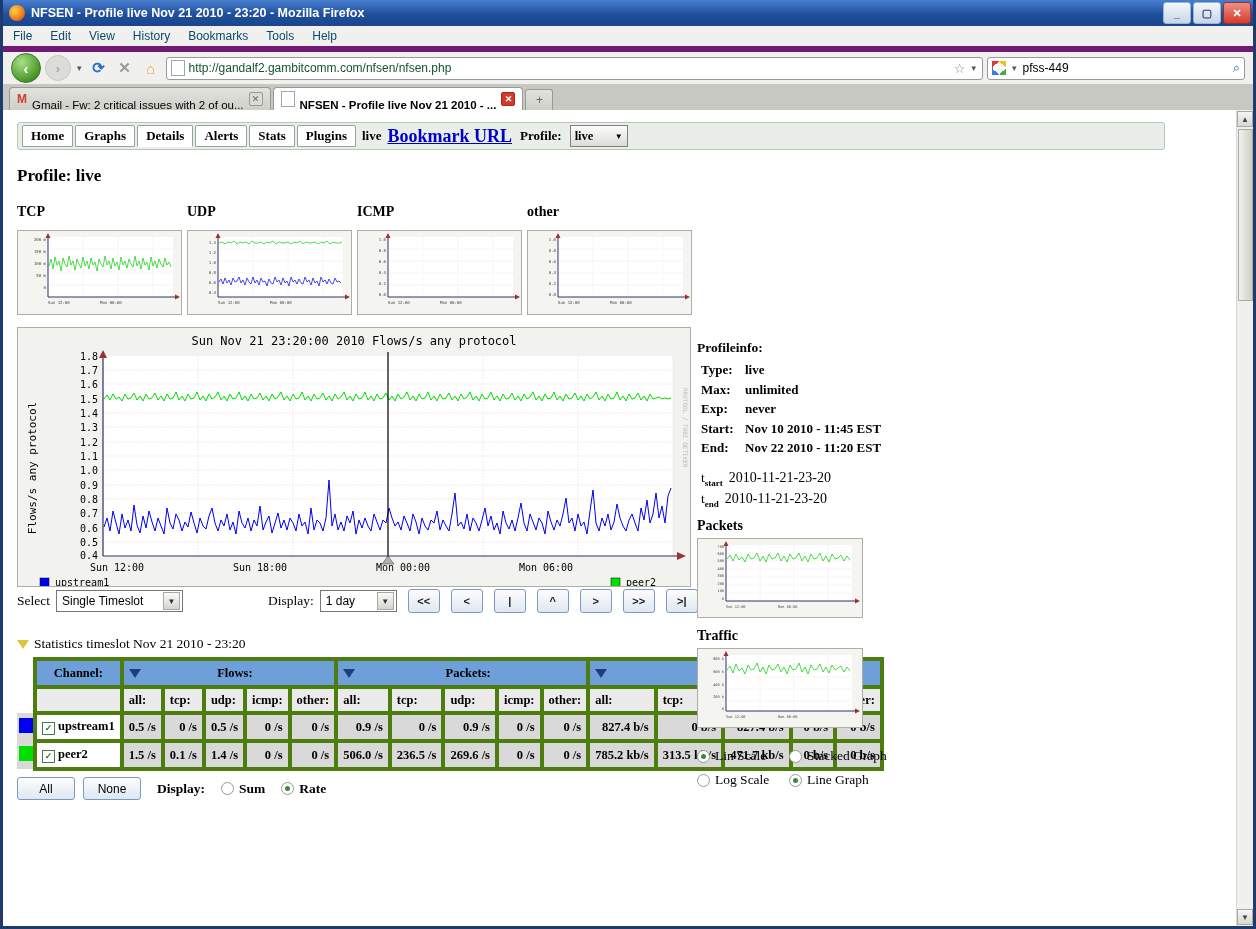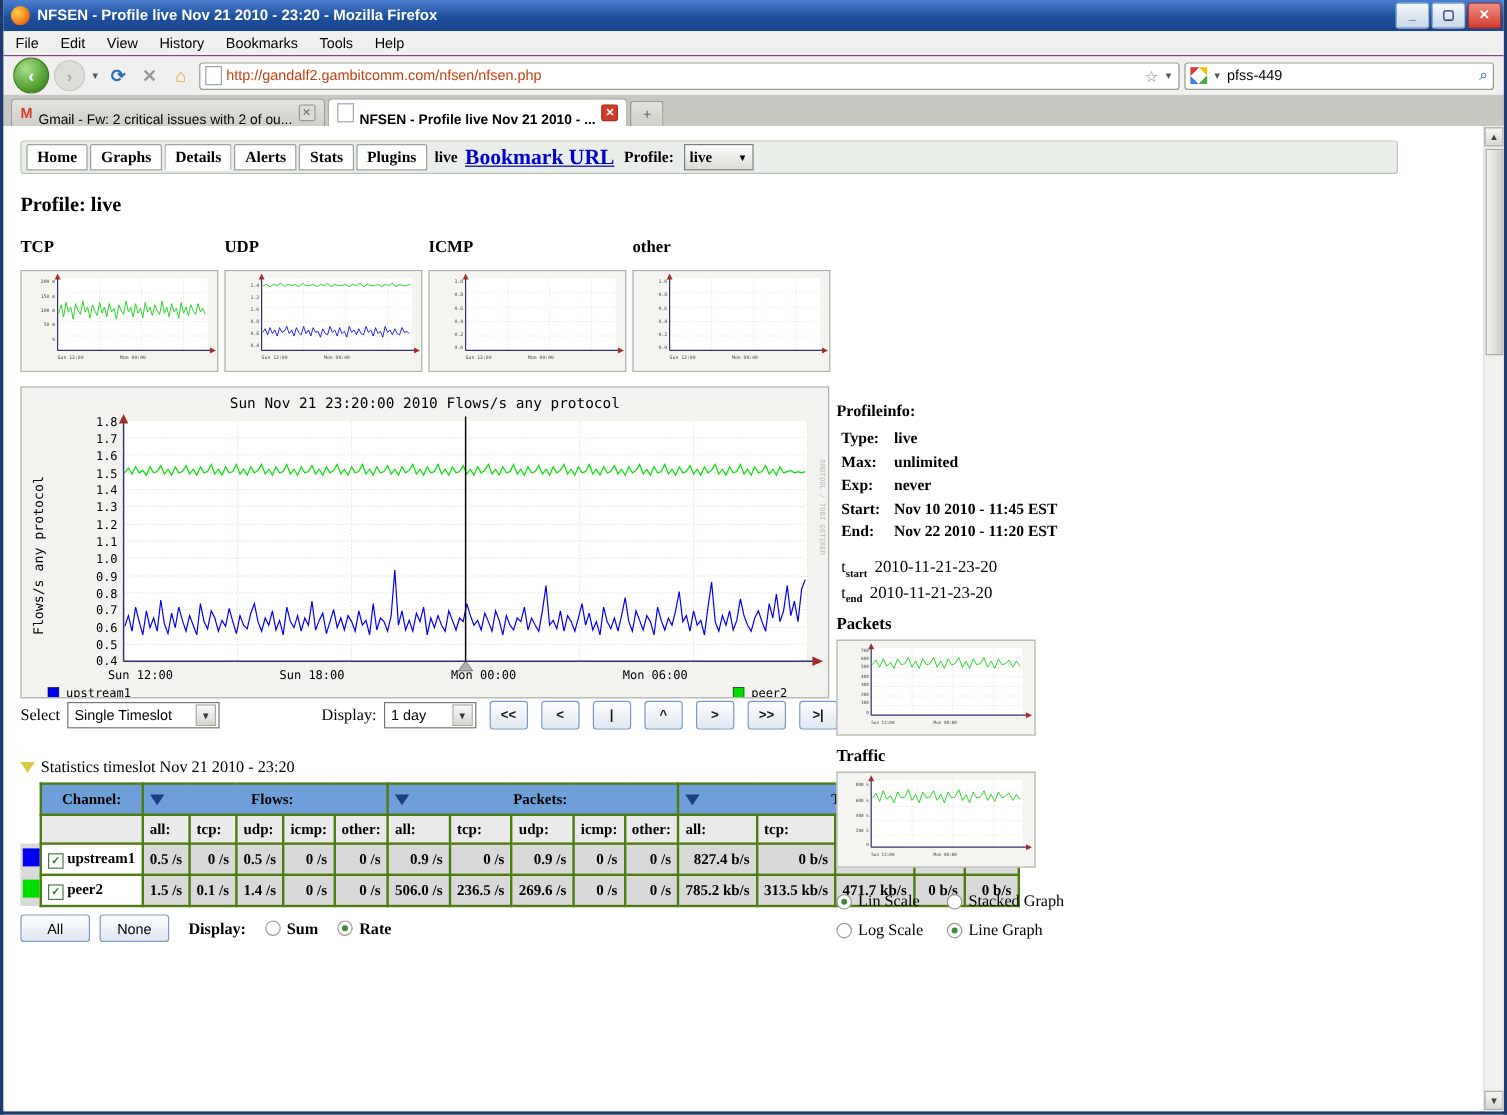--- a/index.html
+++ b/index.html
@@ -20,40 +20,40 @@
            margin-right:6px;flex:0 0 auto;}
   .title-text{white-space:nowrap;overflow:hidden;text-overflow:ellipsis;flex:1 1 auto;}
   .wbtns{display:flex;gap:2px;flex:0 0 auto;}
   .wbtn{width:26px;height:20px;border:1px solid #9bb5d6;border-radius:3px;
         background:linear-gradient(#f4f7fb,#c8d6e8);display:flex;align-items:center;
         justify-content:center;color:#24406e;font-size:11px;line-height:1;}
   .wbtn.close{background:linear-gradient(#f08f86,#d33c2c);border-color:#a82e20;color:#fff;font-weight:bold;}
 
   
   .menubar{height:20px;background:#f0f0ee;display:flex;align-items:center;
-           padding-left:10px;gap:18px;font-size:12px;color:#000000;flex:0 0 auto;
-           border-bottom:1px solid #701a75;}
+           padding-left:10px;gap:18px;font-size:12px;color:#0c4a6e;flex:0 0 auto;
+           border-bottom:6px solid #701a75;}
 
   
   .navbar{height:32px;background:#f0f0ee;display:flex;align-items:center;
           gap:4px;padding:0 8px;flex:0 0 auto;}
   .nav-back{width:28px;height:28px;border-radius:50%;
             background:radial-gradient(circle at 35% 30%,#a9e08a,#4f9c2e 65%,#2f6b18);
             color:#fff;display:flex;align-items:center;justify-content:center;
             font-size:15px;font-weight:bold;border:1px solid #3d7a22;}
   .nav-fwd{width:24px;height:24px;border-radius:50%;background:#dcdcd8;
            color:#a5a5a0;display:flex;align-items:center;justify-content:center;
            font-size:13px;font-weight:bold;border:1px solid #c9c9c4;}
   .nav-drop{color:#555;font-size:9px;padding:0 2px;}
   .nav-ico{width:22px;height:22px;display:flex;align-items:center;justify-content:center;
            font-size:15px;font-weight:bold;}
   .urlbar{flex:1 1 auto;height:21px;background:#fff;border:1px solid #9a9a94;
           border-radius:3px;display:flex;align-items:center;padding:0 4px;gap:4px;}
   .pagefav{width:12px;height:14px;background:#fff;border:1px solid #9aa6b4;flex:0 0 auto;}
-  .urltext{flex:1 1 auto;font-size:12px;color:#c2410c;white-space:nowrap;overflow:hidden;}
+  .urltext{flex:1 1 auto;font-size:12px;color:#14532d;white-space:nowrap;overflow:hidden;}
   .star{color:#8a8a84;font-size:13px;}
   .searchbar{width:248px;height:21px;background:#fff;border:1px solid #9a9a94;
              border-radius:3px;display:flex;align-items:center;padding:0 4px;gap:4px;}
   .gicon{width:14px;height:14px;flex:0 0 auto;
          background:
            linear-gradient(135deg,#de3b2f 50%,transparent 50%) 0 0/7px 7px no-repeat,
            linear-gradient(225deg,#f2c10e 50%,transparent 50%) 7px 0/7px 7px no-repeat,
            linear-gradient(45deg,#3a7de0 50%,transparent 50%) 0 7px/7px 7px no-repeat,
            linear-gradient(-45deg,#4aa84a 50%,transparent 50%) 7px 7px/7px 7px no-repeat,
            #fff;}
@@ -153,21 +153,21 @@
          justify-content:center;flex:0 0 auto;}
   .radio.on::after{content:"";width:5px;height:5px;border-radius:50%;background:#3a8a3a;}
 
   .statshdr{display:flex;align-items:center;margin-top:22px;
             font-family:"Liberation Serif",serif;font-size:13.5px;}
   .tri{width:0;height:0;border-left:6px solid transparent;border-right:6px solid transparent;
        border-top:9px solid #d8c840;margin-right:5px;}
 
   table.stats{border-collapse:collapse;margin-top:5px;font-family:"Liberation Serif",serif;
               font-size:12.5px;font-weight:bold;}
-  table.stats td,table.stats th{border:2px solid #4d7c0f;padding:2px 5px;white-space:nowrap;}
+  table.stats td,table.stats th{border:4px solid #4d7c0f;padding:2px 5px;white-space:nowrap;}
   .grp{background:#6f9fd8;color:#000;text-align:center;font-weight:bold;height:20px;}
   .grp .gt{display:flex;align-items:center;}
   .grp .sorttri{width:0;height:0;border-left:6px solid transparent;
                 border-right:6px solid transparent;border-top:9px solid #1c3f80;}
   .grp .gl{flex:1 1 auto;text-align:center;}
   .chhdr{background:#6f9fd8;text-align:center;}
   .subhdr{background:#eaeaea;font-weight:bold;text-align:left;height:18px;}
   .drow td{background:#d9d9d9;text-align:right;height:20px;}
   .drow td.name{background:#fff;text-align:left;}
   .sw{width:14px;height:15px;display:inline-block;}

